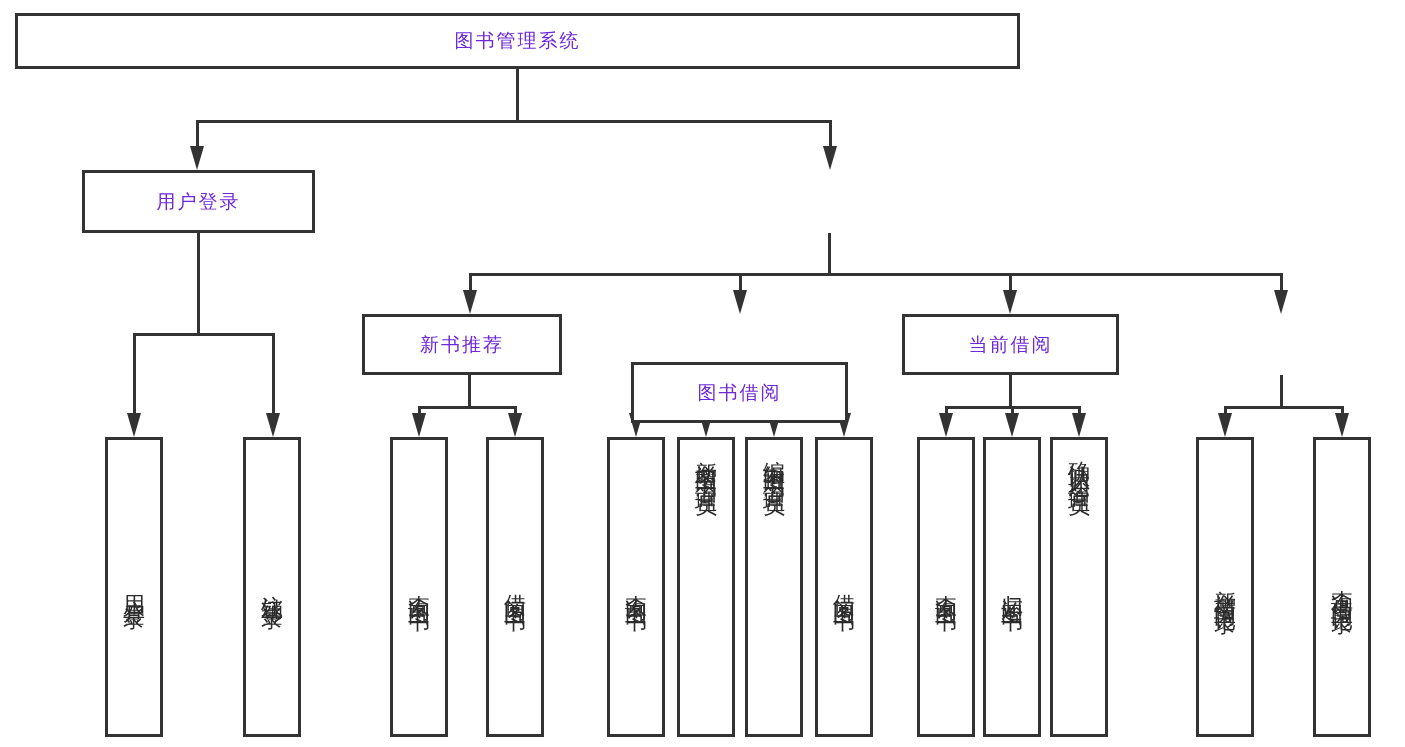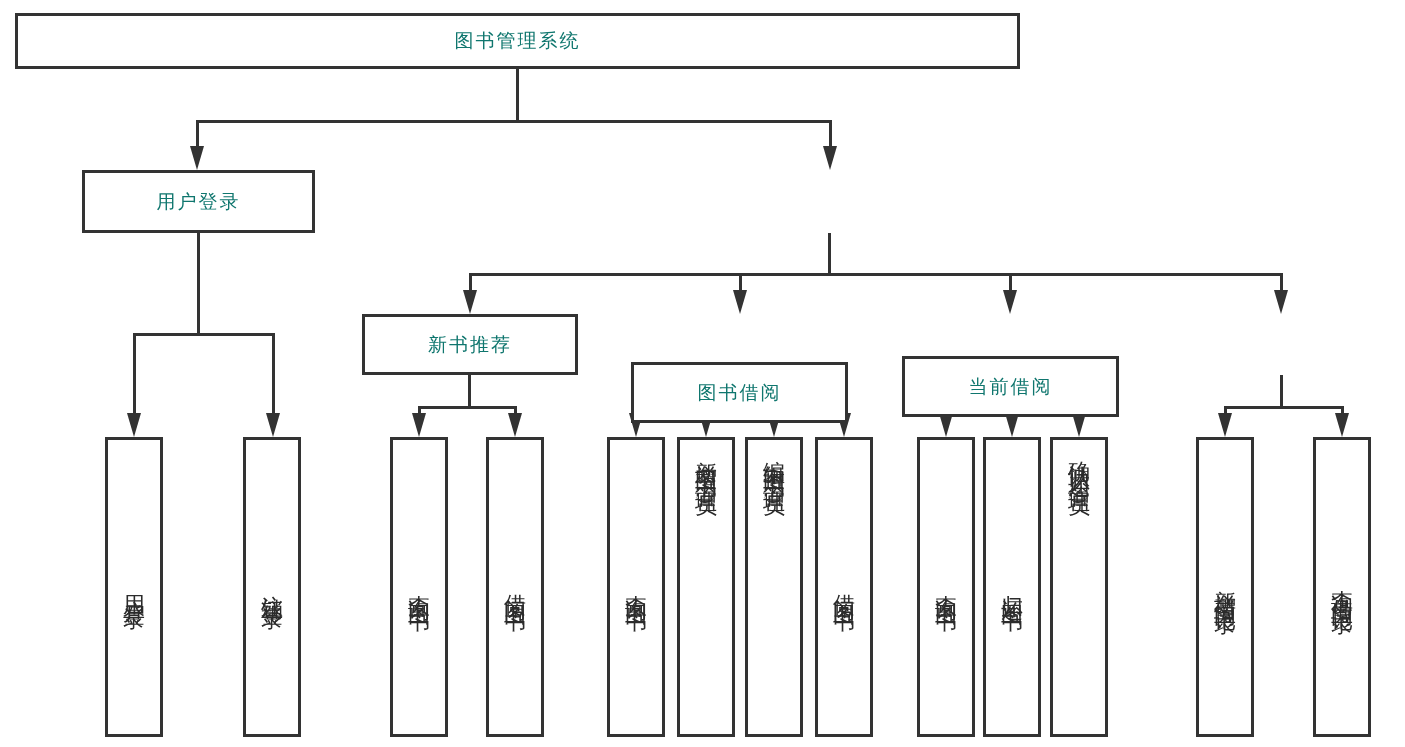--- a/index.html
+++ b/index.html
@@ -5,21 +5,21 @@
   html,body{margin:0;padding:0;background:#fff;}
   .stage{
     position:relative;width:1405px;height:747px;background:#ffffff;overflow:hidden;
     font-family:"Liberation Sans",sans-serif;color:#2b2b2b;
   }
   
   .hbox{
     position:absolute;box-sizing:border-box;background:#fff;
     border:3px solid #333333;
     display:flex;align-items:center;justify-content:center;
-    font-size:19px;letter-spacing:2px;color:#0f766e;
+    font-size:19px;letter-spacing:2px;color:#6d28d9;
     z-index:2;
   }
   
   .leaf{
     position:absolute;top:437px;width:58px;height:300px;box-sizing:border-box;
     background:#fff;border:3px solid #333333;
     display:flex;align-items:center;justify-content:center;
     z-index:2;
   }
   .leaf .vtext{
@@ -49,23 +49,23 @@
 </style>
 </head>
 <body>
 
 <div class="stage">
 
   <div class="hbox" style="left:15px;top:13px;width:1005px;height:56px;">图书管理系统</div>
 
   <div class="hbox" style="left:82px;top:170px;width:233px;height:63px;">用户登录</div>
 
-  <div class="hbox" style="left:362px;top:314px;width:216px;height:61px;">新书推荐</div>
+  <div class="hbox" style="left:362px;top:314px;width:200px;height:61px;">新书推荐</div>
   <div class="hbox" style="left:631px;top:314px;width:217px;height:61px;margin-top:48px;">图书借阅</div>
-  <div class="hbox" style="left:902px;top:314px;width:217px;height:61px;margin-top:42px;">当前借阅</div>
+  <div class="hbox" style="left:902px;top:314px;width:217px;height:61px;">当前借阅</div>
 
   <div class="leaf" style="left:105px;">
     <span class="vtext">用户登录</span>
   </div>
   <div class="leaf" style="left:243px;">
     <span class="vtext">注销登录</span>
   </div>
 
   <div class="leaf" style="left:390px;">
     <span class="vtext">查询图书</span>

